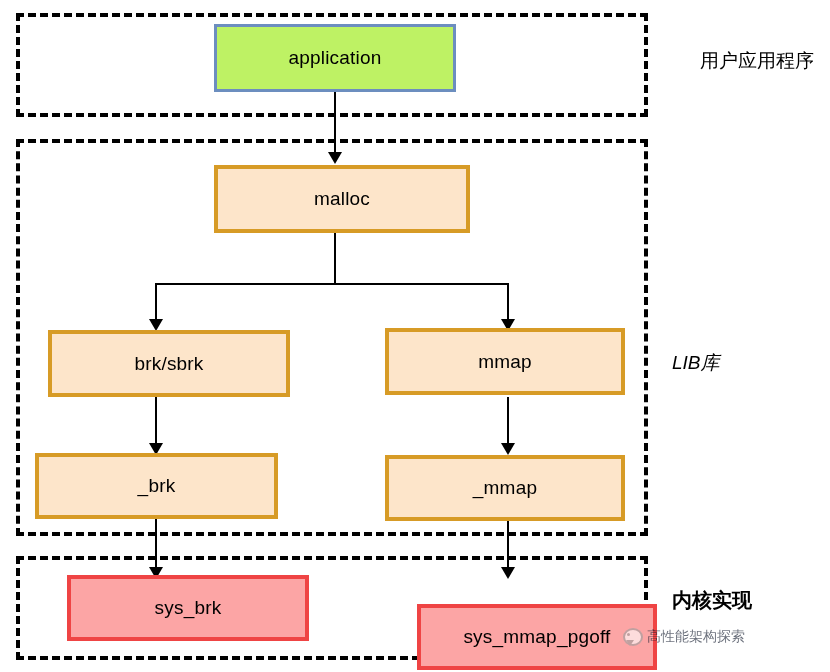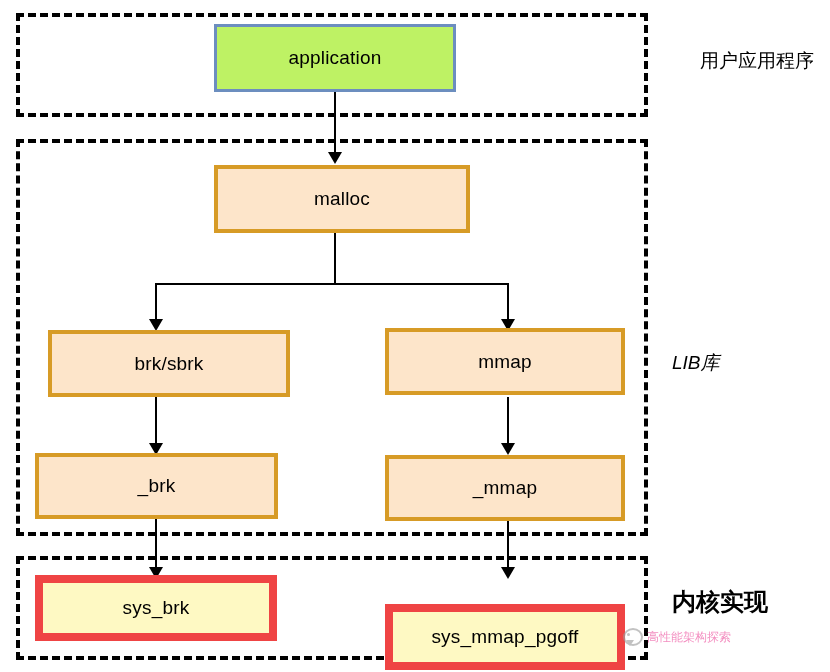--- a/index.html
+++ b/index.html
@@ -27,21 +27,21 @@
   
   .layer-label {
     position: absolute;
     font-size: 19px;
     color: #000000;
     white-space: nowrap;
     line-height: 1.2;
   }
   .layer-label.bold {
     font-weight: bold;
-    font-size: 24px;
+    font-size: 20px;
   }
   
   .node {
     position: absolute;
     box-sizing: border-box;
     display: flex;
     align-items: center;
     justify-content: center;
     font-size: 19px;
     color: #000000;
@@ -50,22 +50,23 @@
   }
   .node.app {
     background: #bef264;
     border: 3px solid #6c8ebf;
   }
   .node.lib {
     background: #fde5ca;
     border: 4px solid #d79b26;
   }
   .node.kernel {
-    background: #fef9c3;
-    border: 8px solid #ef4444;
+    background: #fca5a5;
+    border: 4px solid #ef4444;
+    margin-left: 32px;
   }
   
   .vline {
     position: absolute;
     width: 2px;
     background: #000000;
   }
   .hline {
     position: absolute;
     height: 2px;
@@ -116,22 +117,22 @@
   .wm-logo .dot {
     position: absolute;
     left: 7px;
     top: 7px;
     width: 3px;
     height: 3px;
     border-radius: 50%;
     background: #9d9d9d;
   }
   .wm-text {
-    font-size: 12px;
-    color: #ec4899;
+    font-size: 14px;
+    color: #0f172a;
     white-space: nowrap;
   }
 </style>
 </head>
 <body>
 
 <div id="canvas">
 
   <div class="layer-box" style="left:16px; top:13px; width:632px; height:104px;"></div>
 

